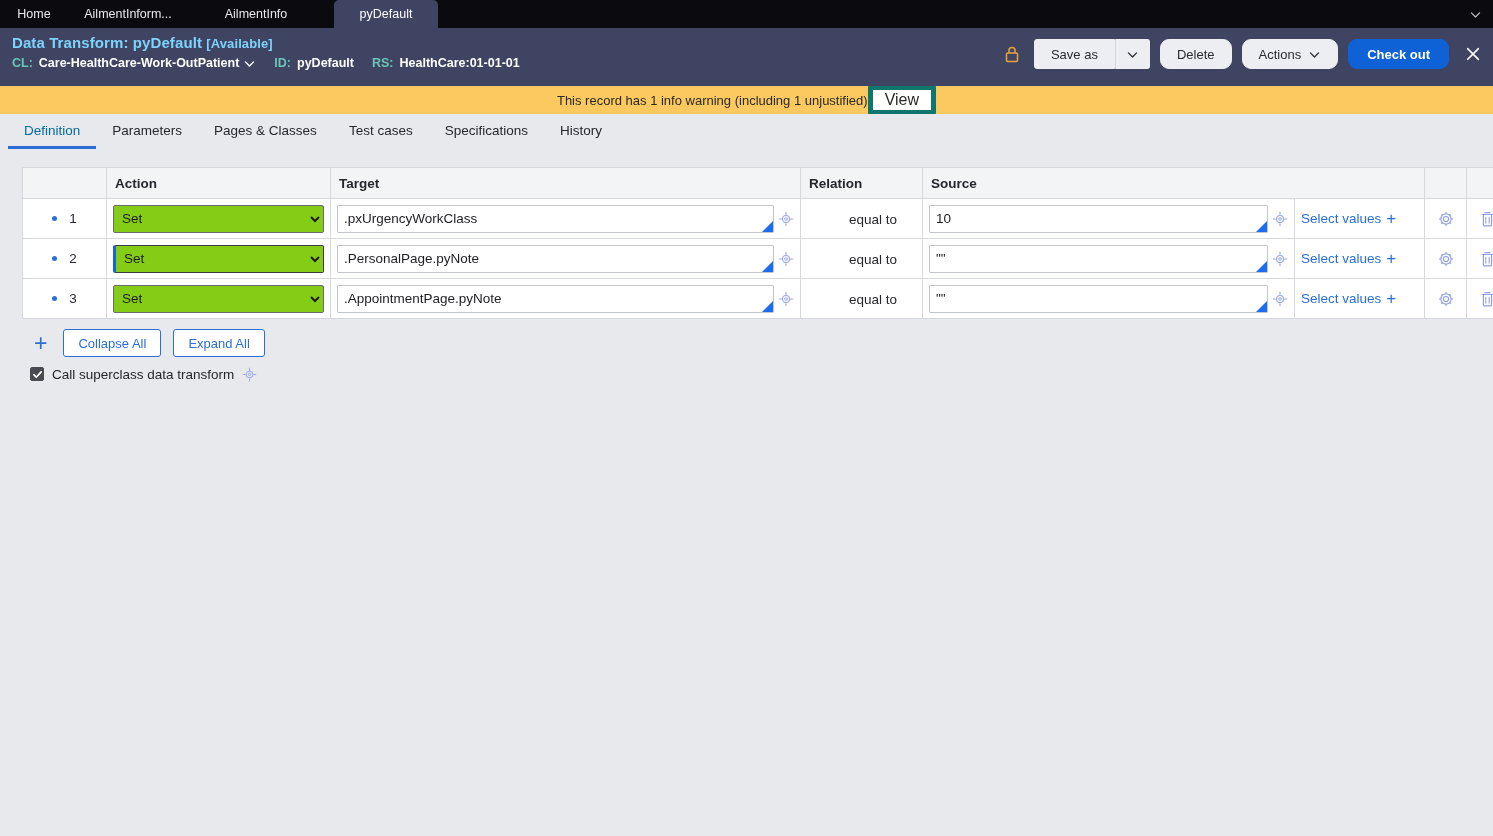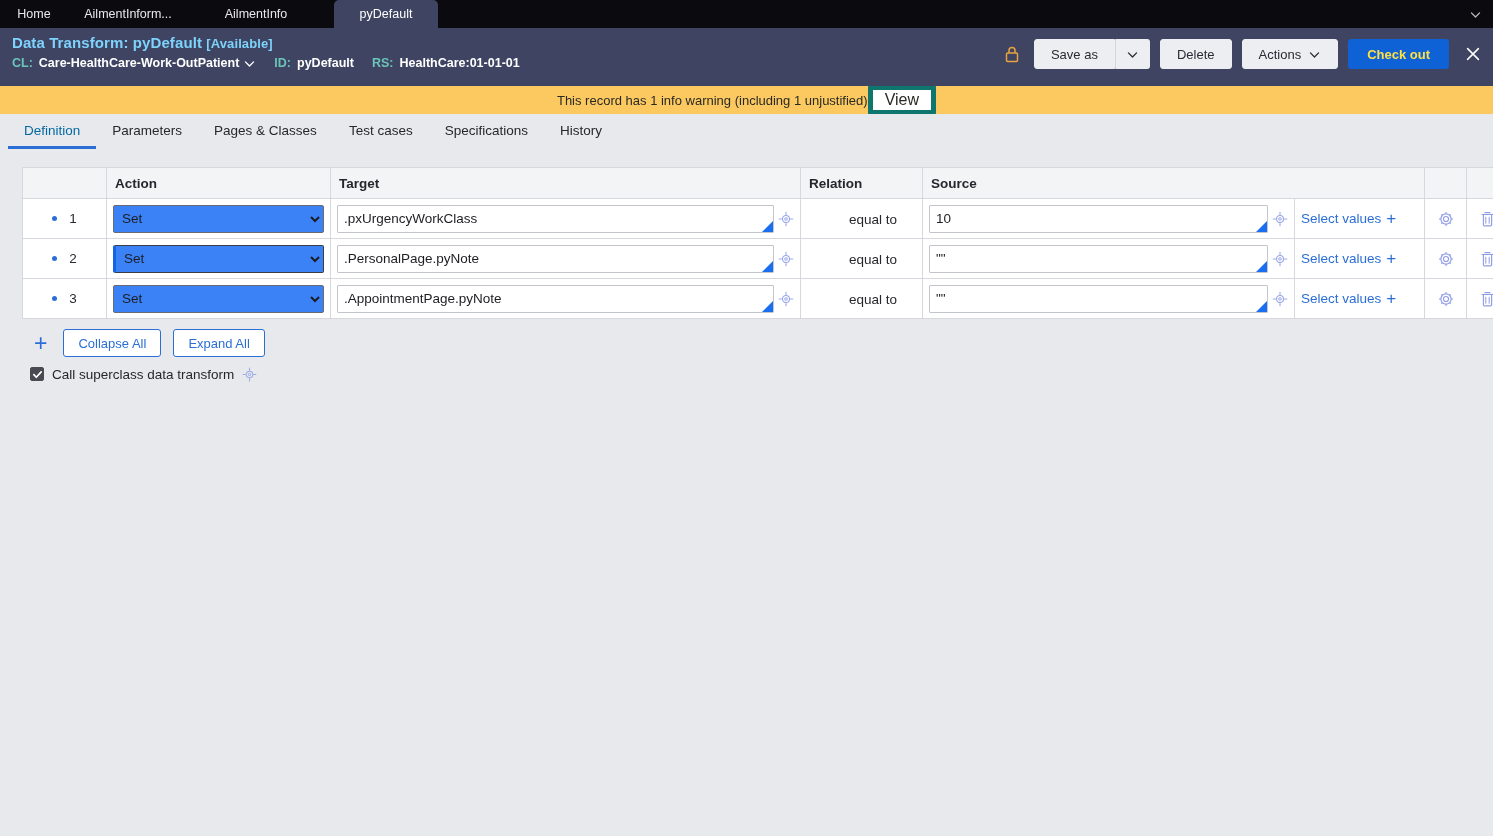--- a/index.html
+++ b/index.html
@@ -77,41 +77,41 @@
 
   .hdr-actions {
     position: absolute;
     right: 8px; top: 11px;
     display: flex; align-items: center; gap: 10px;
   }
   .lock-icon { display: flex; align-items: center; margin-right: 4px;}
   .btn {
     background: #eceef2;
     border: 1px solid #eceef2;
-    border-radius: 3px;
+    border-radius: 9px;
     color: #2a2a33;
     font-size: 13px;
     height: 30px;
     padding: 0 16px;
     display: flex; align-items: center; justify-content: center;
     cursor: pointer;
     font-family: "Liberation Sans", sans-serif;
     white-space: nowrap;
   }
   .btn-split { display: flex; }
   .btn-split .btn:first-child { border-radius: 3px 0 0 3px; }
   .btn-split .btn-caret {
     border-radius: 0 3px 3px 0;
     padding: 0 10px;
     border-left: 1px solid #d2d5dd;
   }
   .btn-primary {
     background: #0f62d6;
     border-color: #0f62d6;
-    color: #fde047;
+    color: #ffffff;
     font-weight: bold;
     padding: 0 18px;
     text-align: right;
   }
   .btn .caret { margin-left: 7px; display: inline-flex; }
   .close-x {
     width: 24px; height: 24px;
     display: flex; align-items: center; justify-content: center;
     cursor: pointer; margin-left: 2px;
   }
@@ -205,21 +205,21 @@
     flex: none;
   }
 
   select.action-sel {
     width: 100%;
     height: 28px;
     font-size: 13.5px;
     font-family: "Liberation Sans", sans-serif;
     border: 1px solid #6a6a72;
     border-radius: 2px;
-    background: #3b82f6;
+    background: #84cc16;
     color: #1d1d22;
     padding: 0 4px;
   }
   select.action-sel.focused {
     border-left: 3px solid #1463e0;
     border-top-color:#3c3c44; border-bottom-color:#3c3c44; border-right-color:#3c3c44;
   }
 
   .field-wrap { position: relative; width: 100%; }
   input.txt {

